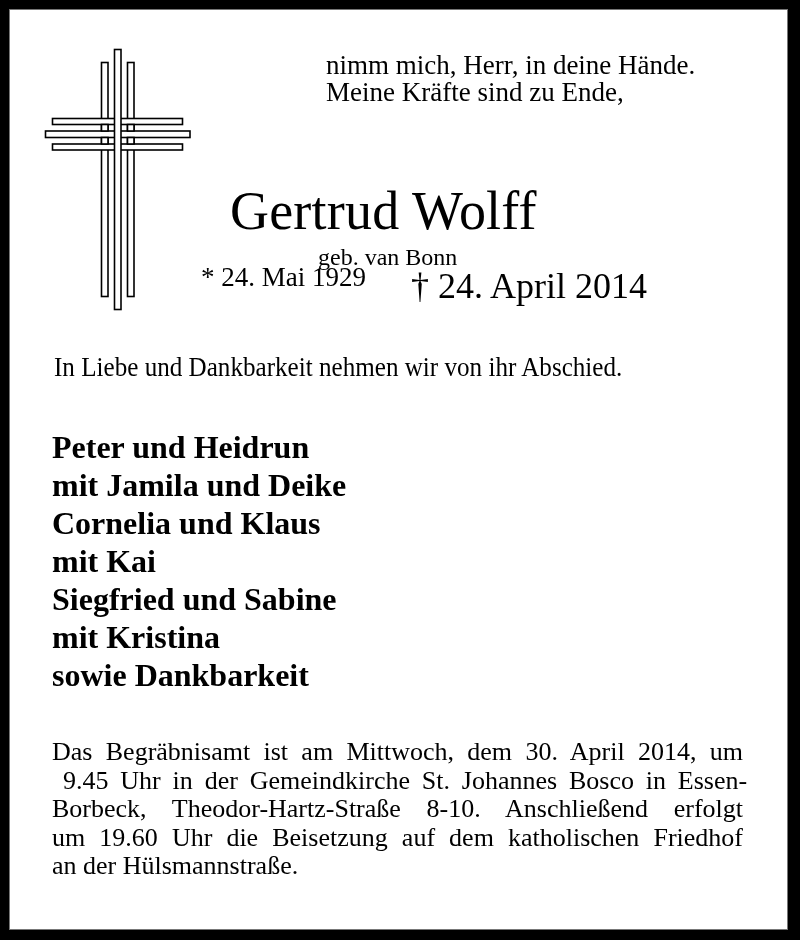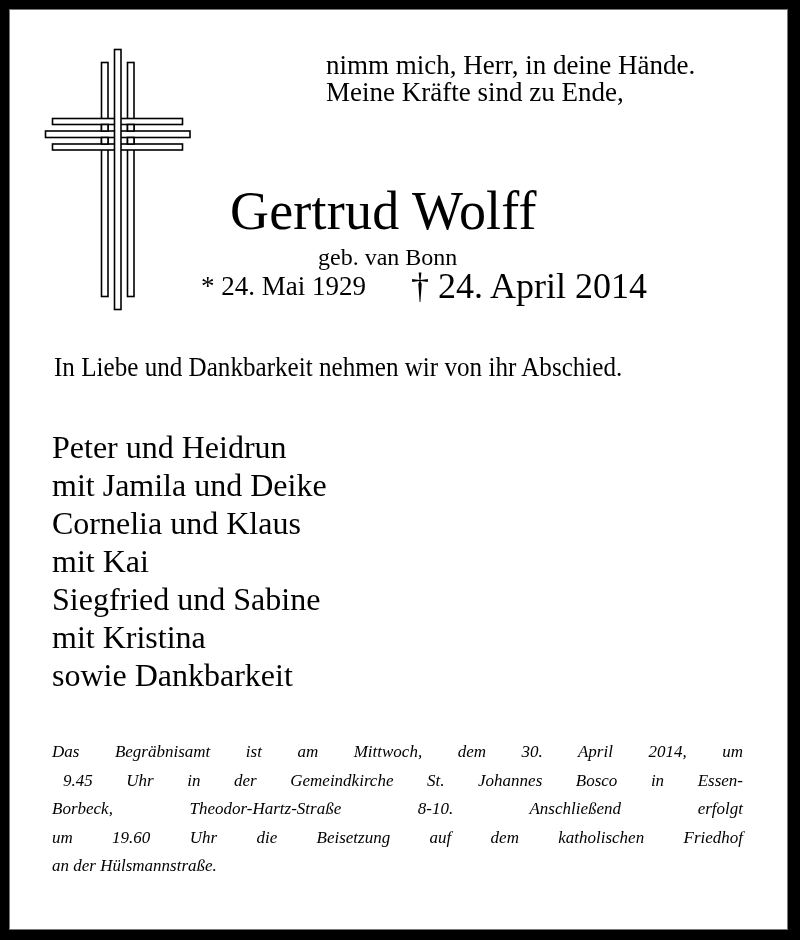--- a/index.html
+++ b/index.html
@@ -54,21 +54,21 @@
     }
     .maiden {
       left: 318px;
       top: 226px;
       font-size: 24px;
       line-height: 28px;
       margin-top: 17px;
     }
     .born {
       left: 201px;
-      top: 271px;
+      top: 262px;
       font-size: 27px;
       line-height: 30px;
     }
     .died {
       left: 411px;
       top: 271px;
       font-size: 36px;
       line-height: 30px;
     }
     .farewell {
@@ -78,31 +78,30 @@
       line-height: 30px;
       transform: scaleX(0.93);
       transform-origin: left top;
     }
     .family {
       left: 52px;
       top: 428px;
       font-size: 32px;
       line-height: 38px;
     }
-    .family div { white-space: nowrap; }
+    .family div { white-space: nowrap; font-weight: bold; }
     .service {
       left: 52px;
       top: 738px;
       width: 691px;
-      font-size: 17px;
+      font-size: 26px;
       line-height: 28.5px;
       text-align: justify;
       text-align-last: left;
       white-space: normal;
-      font-style: italic;
     }
     .service .line {
       display: block;
       text-align: justify;
       text-align-last: justify;
       white-space: nowrap;
     }
     .service .line.last {
       text-align-last: left;
     }

